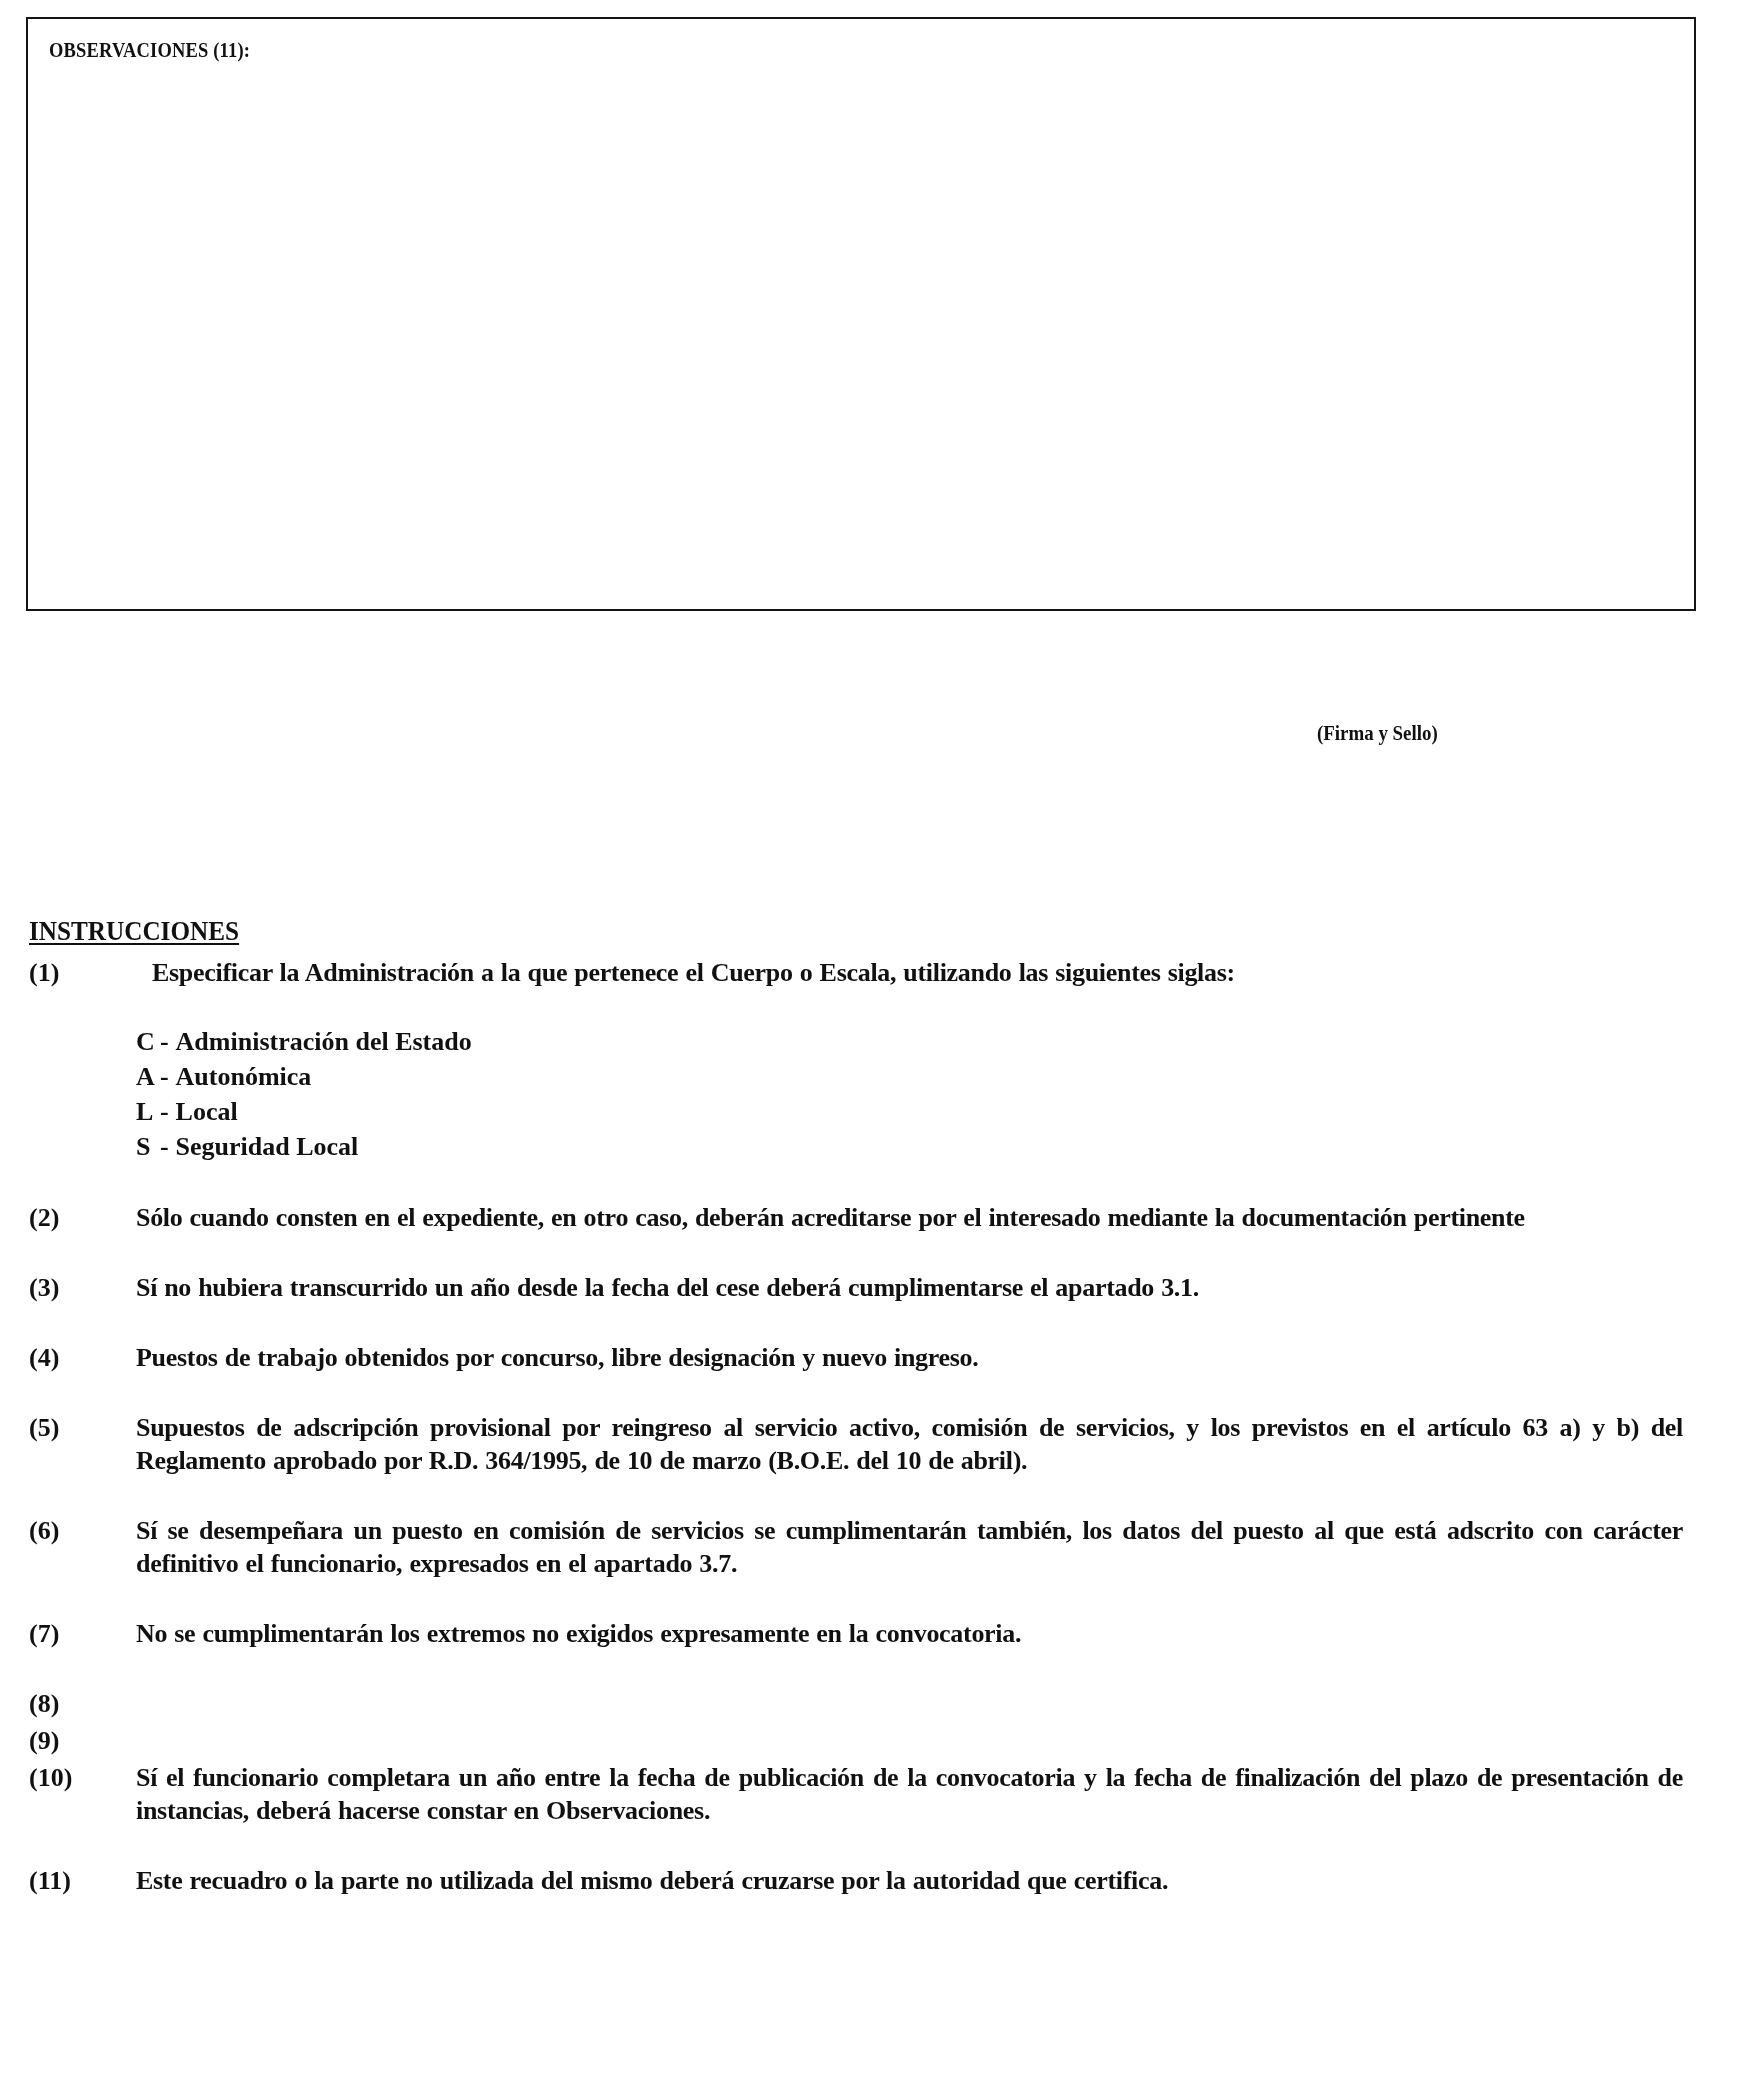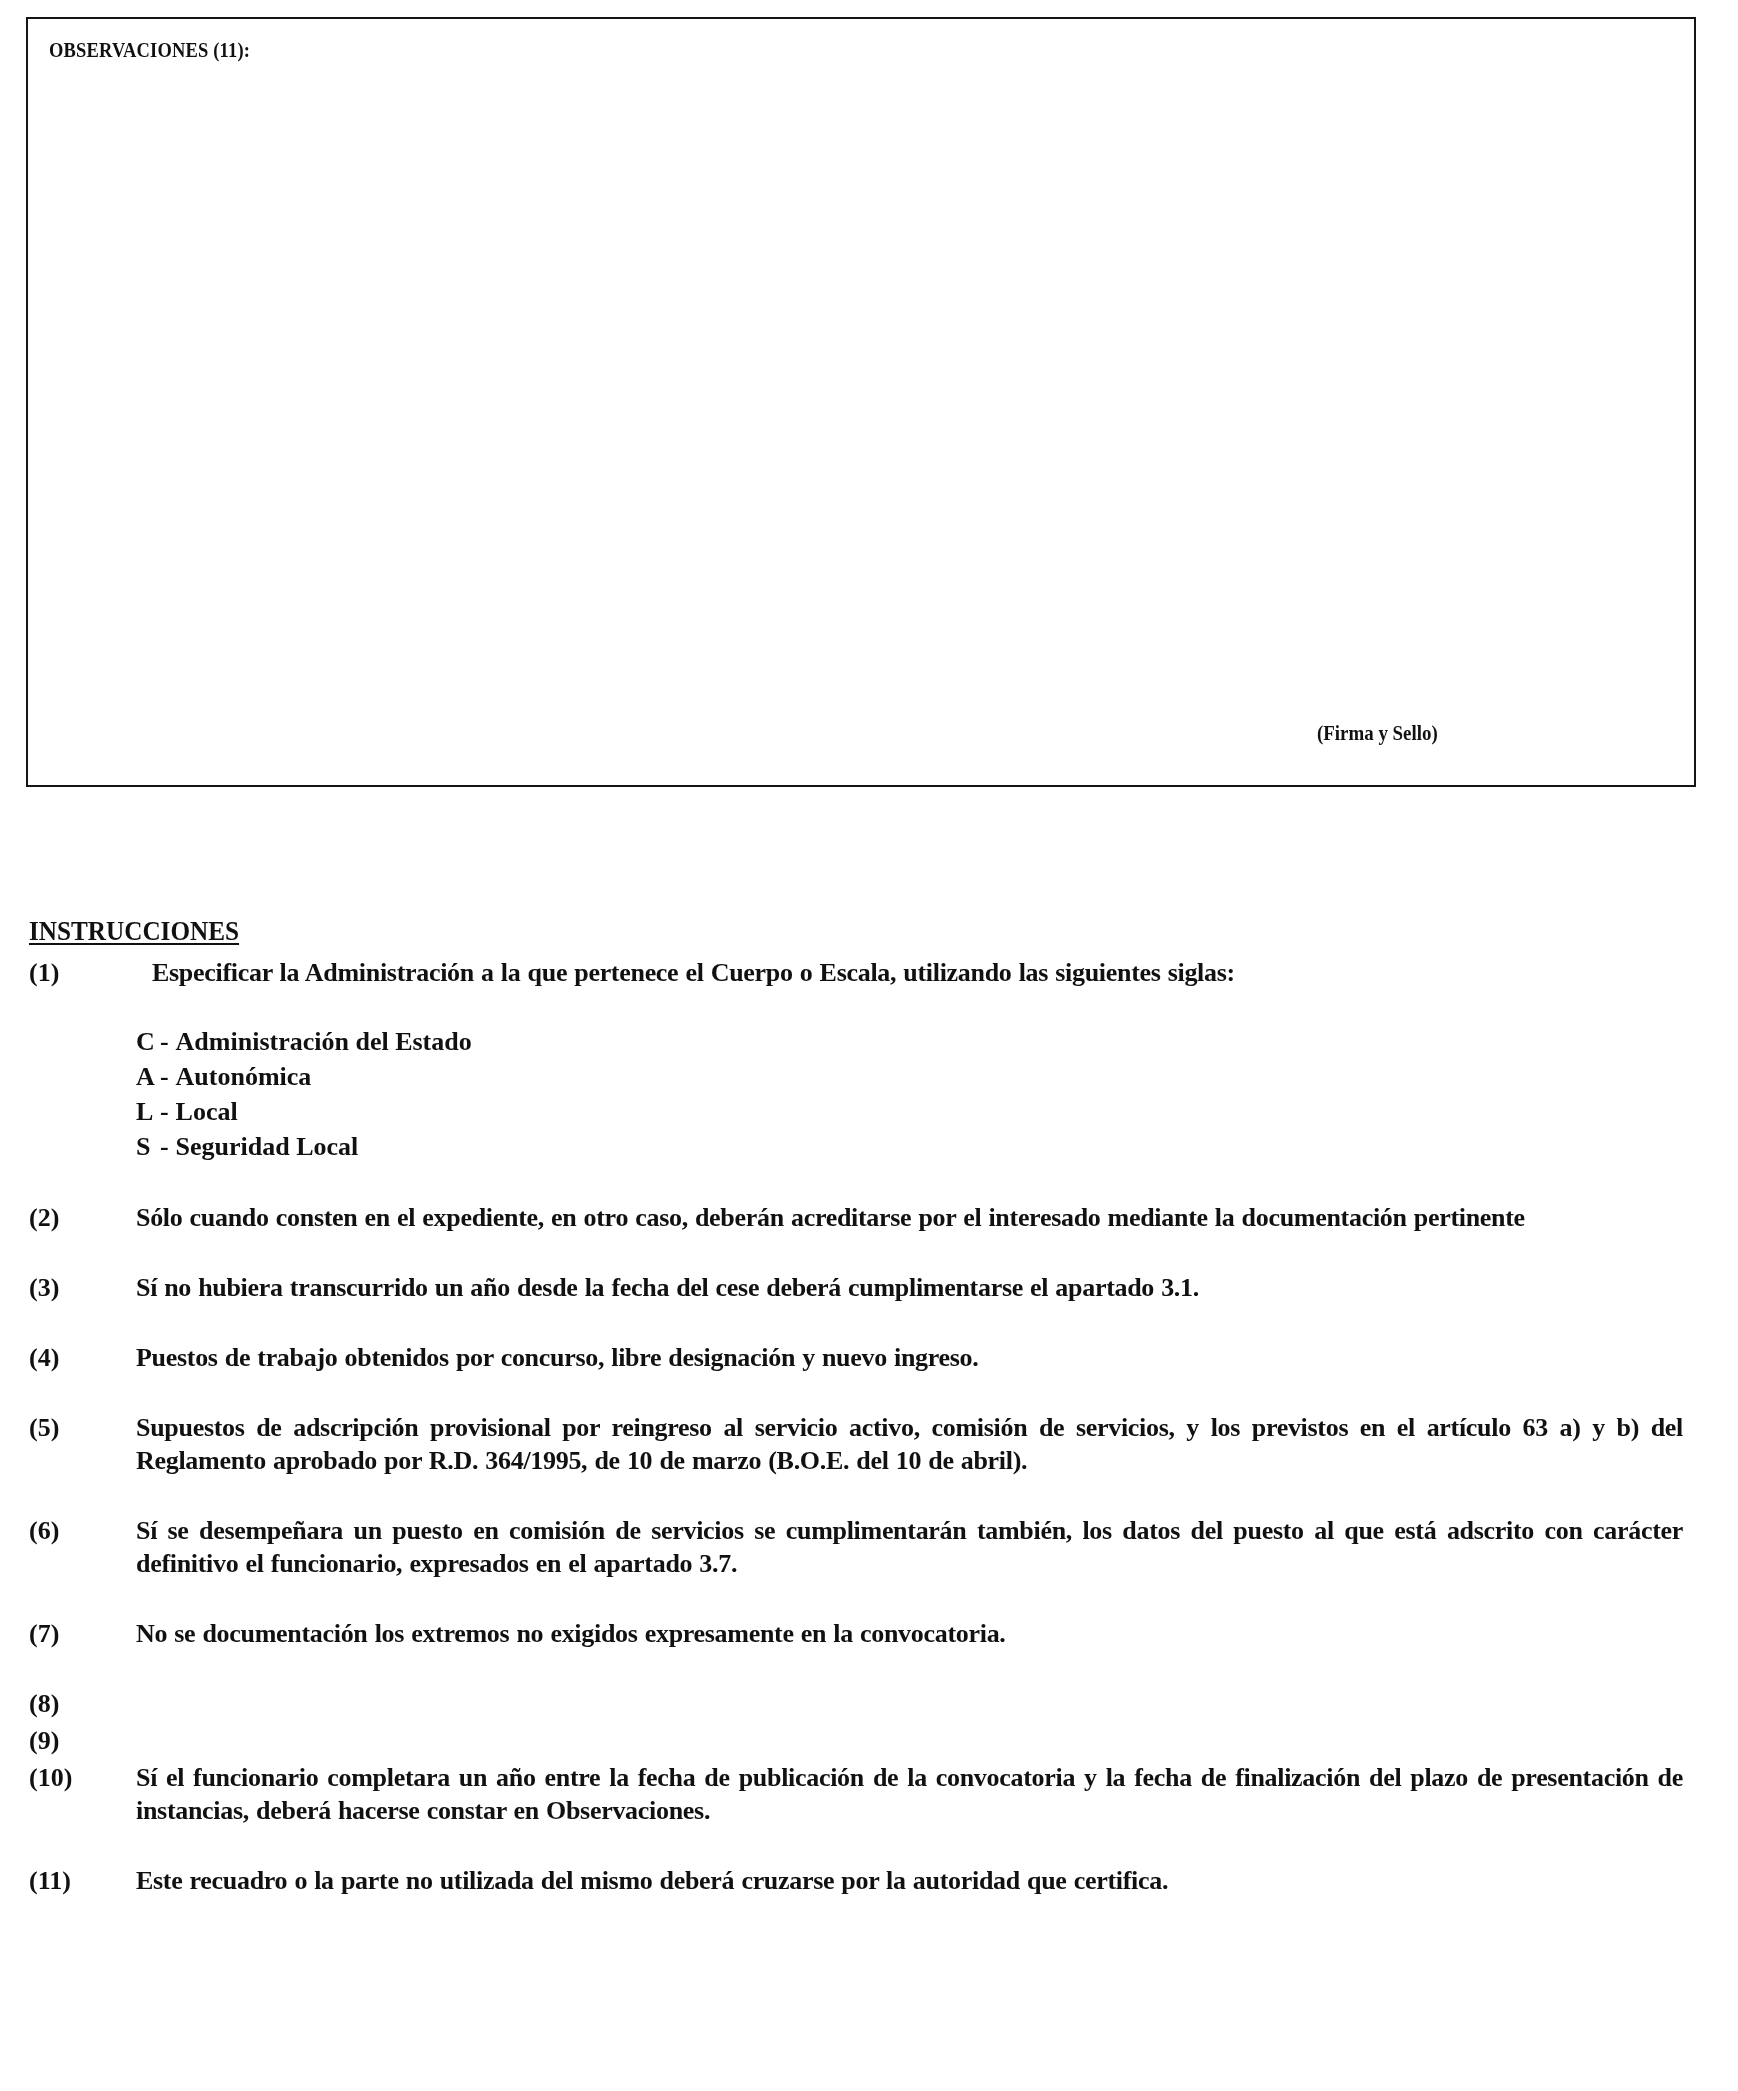--- a/index.html
+++ b/index.html
@@ -14,21 +14,21 @@
     overflow: hidden;
     font-family: "Liberation Serif", "DejaVu Serif", serif;
     font-weight: bold;
     color: #111111;
   }
   .obs-box {
     position: absolute;
     left: 26px;
     top: 17.4px;
     width: 1670px;
-    height: 770px;
+    height: 594px;
     border: 2.6px solid #151515;
     box-sizing: border-box;
   }
   .obs-label {
     position: absolute;
     left: 21px;
     top: 19px;
     font-size: 21px;
     letter-spacing: 0.2px;
     transform: scaleX(0.88);
@@ -163,21 +163,21 @@
     <div class="instr-text">Supuestos de adscripción provisional por reingreso al servicio activo, comisión de servicios, y los previstos en el artículo 63 a) y b) del Reglamento aprobado por R.D. 364/1995, de 10 de marzo (B.O.E. del 10 de abril).</div>
   </div>
 
   <div class="instr-item" style="margin-top:37px;">
     <span class="instr-num">(6)</span>
     <div class="instr-text">Sí se desempeñara un puesto en comisión de servicios se cumplimentarán también, los datos del puesto al que está adscrito con carácter definitivo el funcionario, expresados en el apartado 3.7.</div>
   </div>
 
   <div class="instr-item" style="margin-top:37px;">
     <span class="instr-num">(7)</span>
-    <div class="instr-text">No se documentación los extremos no exigidos expresamente en la convocatoria.</div>
+    <div class="instr-text">No se cumplimentarán los extremos no exigidos expresamente en la convocatoria.</div>
   </div>
 
   <div class="instr-item" style="margin-top:37px;">
     <span class="instr-num">(8)</span>
   </div>
 
   <div class="instr-item" style="margin-top:37px;">
     <span class="instr-num">(9)</span>
   </div>
 

